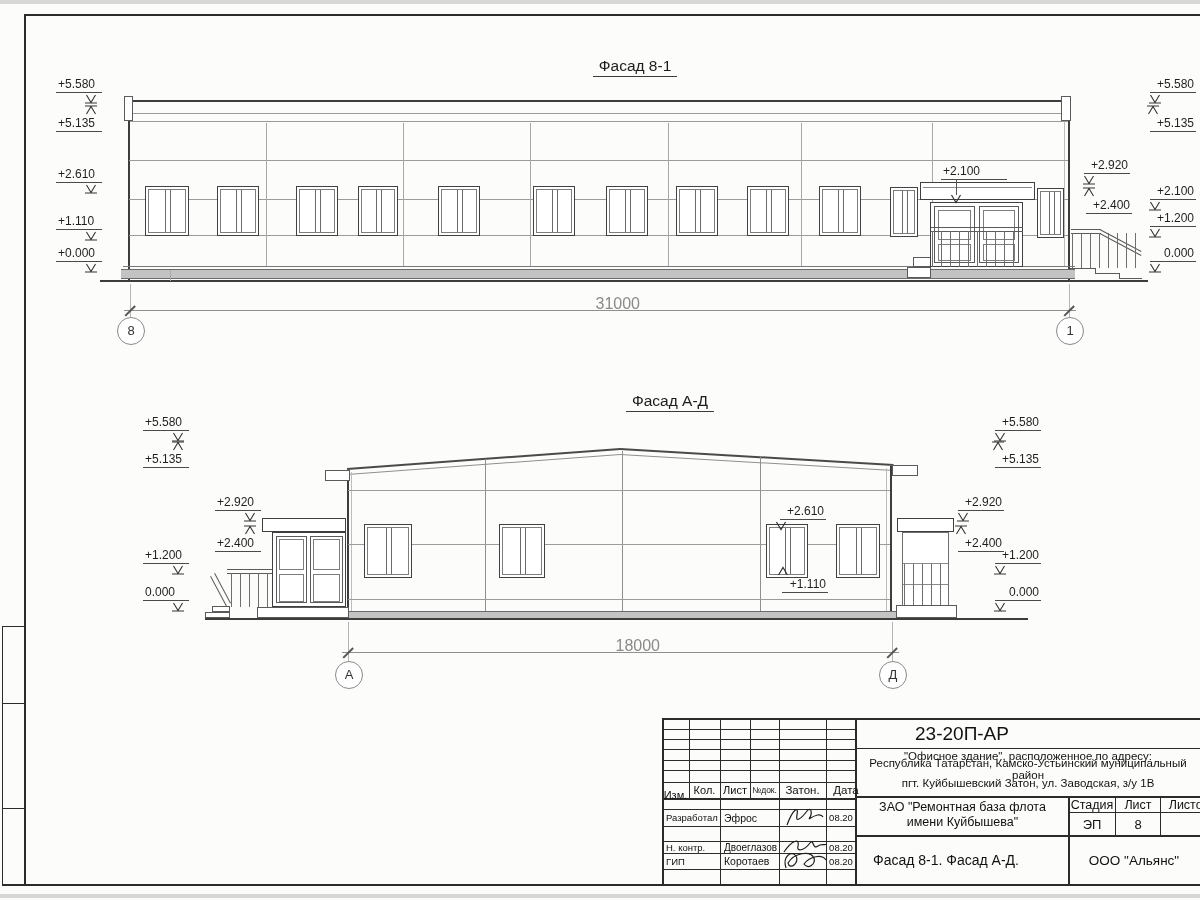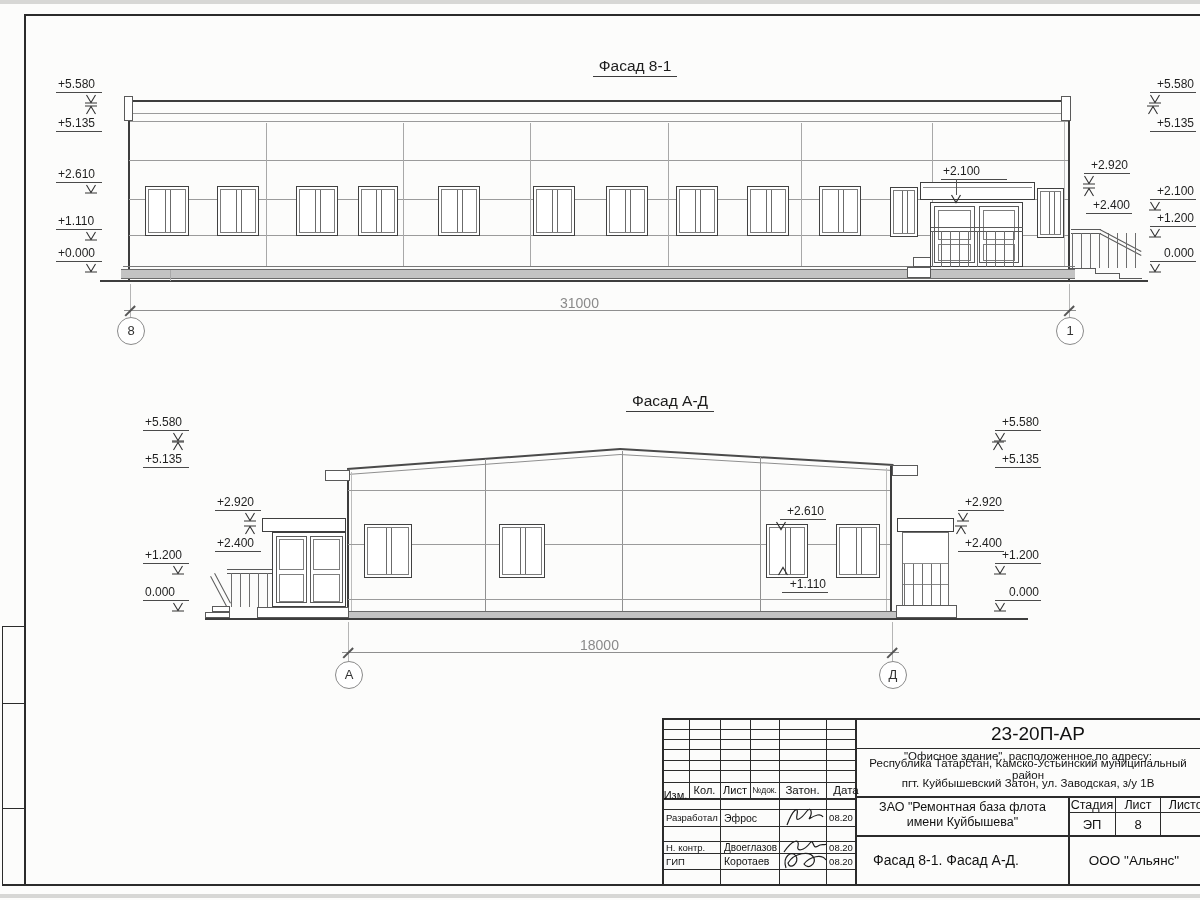--- a/index.html
+++ b/index.html
@@ -29,21 +29,21 @@
   .axis{position:absolute;width:26px;height:26px;border:1px solid #8a8a8a;border-radius:50%;
         background:#fff;text-align:center;line-height:26px;font-size:13px;color:#333;z-index:4;}
   
   .mark{position:absolute;font-size:12px;color:#1f1f1f;z-index:5;white-space:nowrap;}
   .mark .t{display:block;border-bottom:1px solid #4a4a4a;padding:0 2px 1px 2px;}
   .mark.tr .t{text-align:right;}
   .ar{position:absolute;}
   
   .ttl{position:absolute;font-size:15.5px;color:#1c1c1c;text-align:center;z-index:5;}
   .ttl span{border-bottom:1px solid #3c3c3c;padding:0 6px 2px 6px;}
-  .dimlbl{position:absolute;font-size:14px;color:#8a8a8a;text-align:left;z-index:5;}
+  .dimlbl{position:absolute;font-size:16px;color:#8a8a8a;text-align:right;z-index:5;}
   
   .tb{position:absolute;display:flex;align-items:center;justify-content:center;
       text-align:center;color:#111;box-sizing:border-box;}
   .tb.lft{justify-content:flex-start;padding-left:3px;text-align:left;}
   .edge{position:absolute;left:0;width:1200px;background:#d7d7d5;}
 </style>
 </head>
 <body>
 
 <div id="page">
@@ -434,21 +434,21 @@
     <div class="TL" style="left:662px;top:869px;width:193px;height:1px"></div>
 
     <div class="TL" style="left:856px;top:748px;width:344px;height:1px"></div>
     <div class="TL" style="left:856px;top:796px;width:344px;height:1.5px"></div>
     <div class="TL" style="left:856px;top:835px;width:344px;height:1.5px"></div>
     <div class="TL" style="left:1068px;top:796px;width:1.5px;height:88px"></div>
     <div class="TL" style="left:1115px;top:796px;width:1px;height:39px"></div>
     <div class="TL" style="left:1160px;top:796px;width:1px;height:39px"></div>
     <div class="TL" style="left:1069px;top:812px;width:131px;height:1px"></div>
 
-    <div class="tb" style="left:884px;top:719px;width:308px;height:29px;font-size:19px">23-20П-АР</div>
+    <div class="tb" style="left:808px;top:719px;width:308px;height:29px;font-size:19px">23-20П-АР</div>
     <div class="tb" style="left:852px;top:749px;width:352px;height:14px;font-size:11.5px">"Офисное здание", расположенное по адресу:</div>
     <div class="tb" style="left:852px;top:762px;width:352px;height:14px;font-size:11.5px">Республика Татарстан, Камско-Устьинский муниципальный район</div>
     <div class="tb" style="left:852px;top:776px;width:352px;height:14px;font-size:11.5px">пгт. Куйбышевский Затон, ул. Заводская, з/у 1В</div>
 
     <div class="tb" style="left:662px;top:782px;width:27px;height:25px;font-size:11px">Изм.</div>
     <div class="tb" style="left:689px;top:782px;width:31px;height:16px;font-size:11px">Кол.</div>
     <div class="tb" style="left:720px;top:782px;width:30px;height:16px;font-size:11px">Лист</div>
     <div class="tb" style="left:750px;top:782px;width:29px;height:16px;font-size:8.5px">№док.</div>
     <div class="tb" style="left:779px;top:782px;width:47px;height:16px;font-size:11.5px">Затон.</div>
     <div class="tb" style="left:826px;top:782px;width:40px;height:16px;font-size:11.5px">Дата</div>

